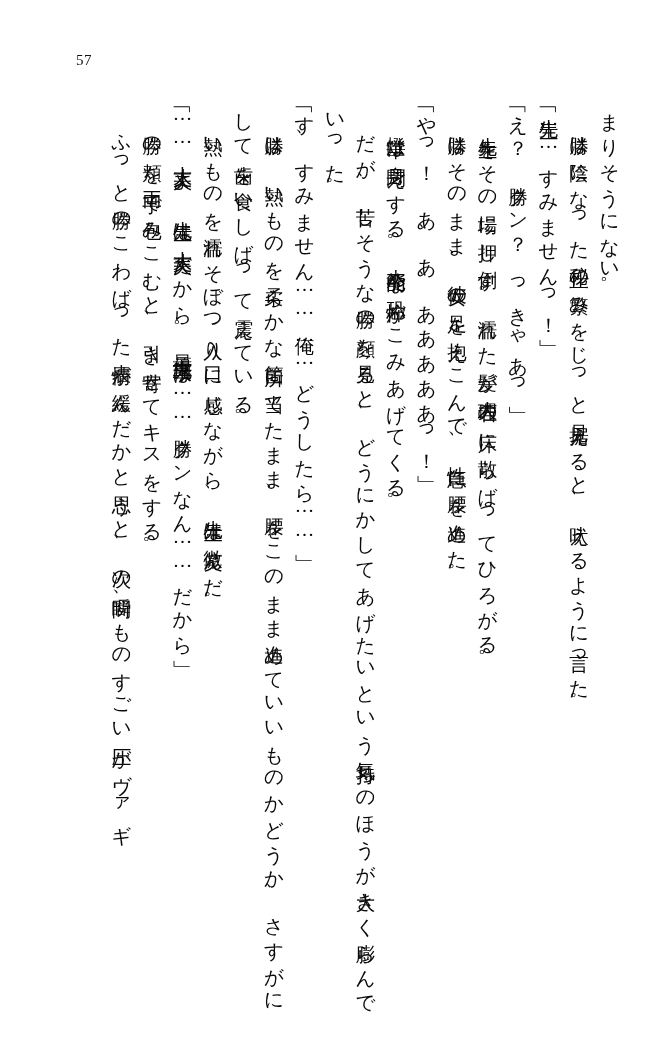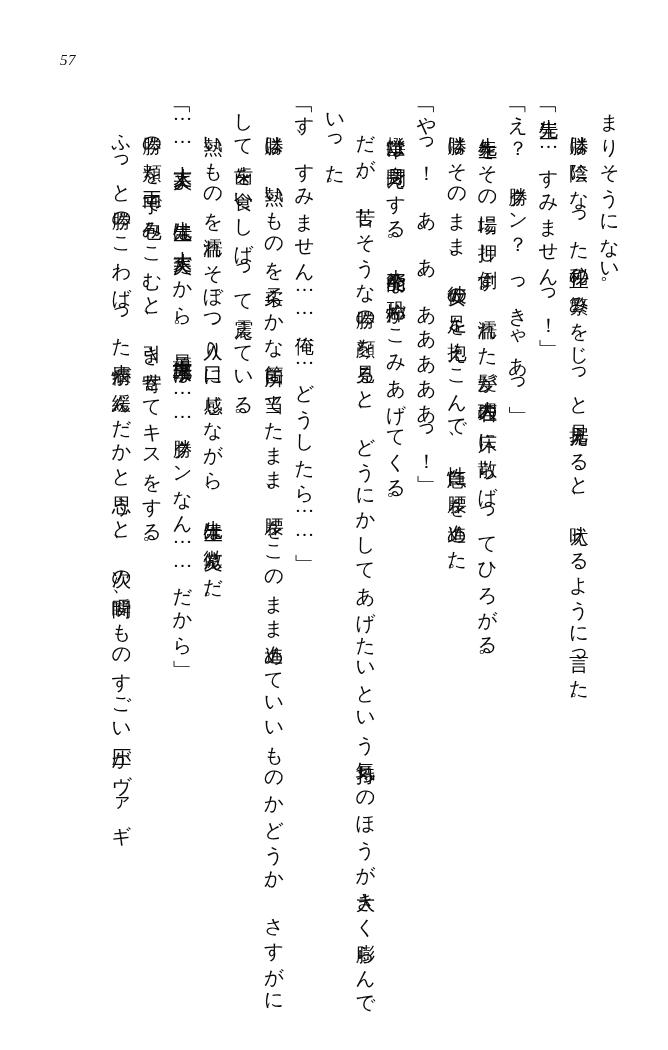--- a/index.html
+++ b/index.html
@@ -19,26 +19,25 @@
     position: absolute;
     top: 0;
     left: 0;
     width: 668px;
     height: 1050px;
     box-sizing: border-box;
   }
   .page-number {
     position: absolute;
     top: 52px;
-    left: 60px;
+    left: 76px;
     font-size: 15px;
     font-family: "Liberation Serif", "DejaVu Serif", serif;
     letter-spacing: 0.5px;
     color: #111;
-    font-style: italic;
   }
   .text-area {
     position: absolute;
     top: 100px;
     left: 44px;
     width: 580px;
     height: 920px;
     writing-mode: vertical-rl;
     -webkit-writing-mode: vertical-rl;
     text-orientation: upright;

